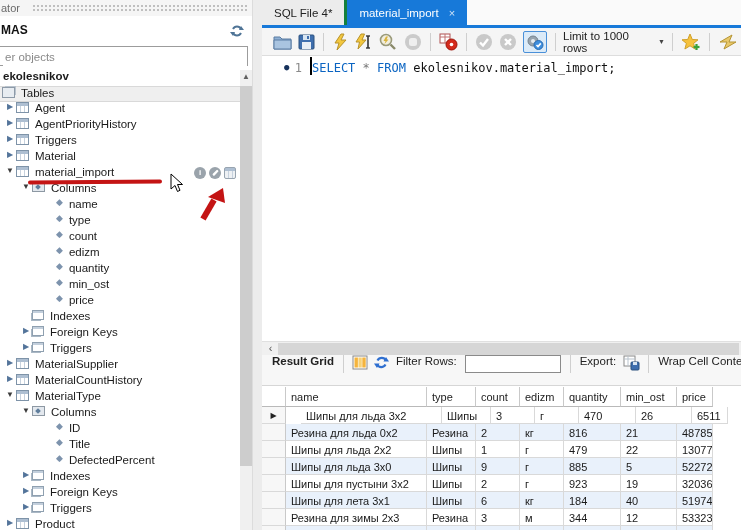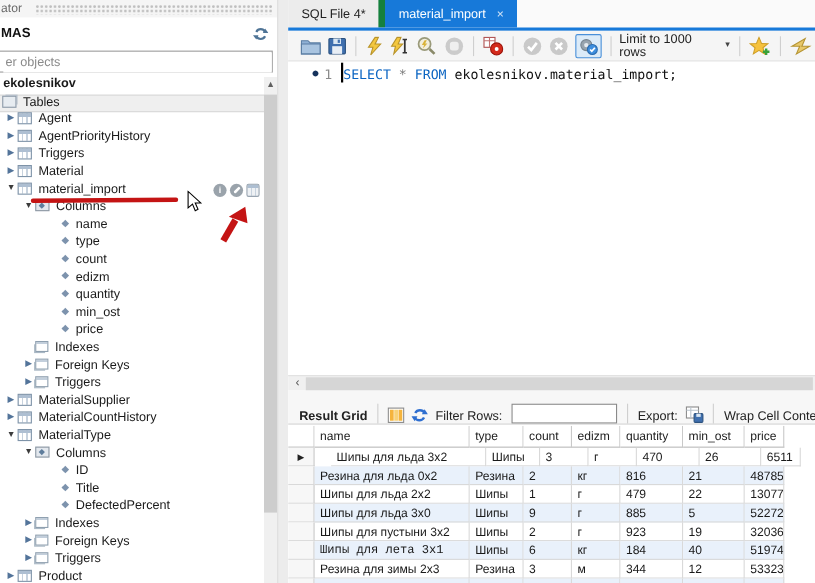--- a/index.html
+++ b/index.html
@@ -50,21 +50,21 @@
      repeating-linear-gradient(90deg,transparent 0 3px,#c7d2de 3px 4px);}
   #ann-underline{position:absolute;left:28px;top:180px;width:134px;height:4px;background:#c41414;border-radius:2px;transform:rotate(-0.4deg);}
   #ann-arrow{position:absolute;left:198px;top:186px;}
   #mouse-cursor{position:absolute;left:170px;top:173px;}
   
   #splitter{position:absolute;left:252px;top:0;width:10px;height:530px;background:#ececec;border-left:1px solid #dcdcdc;box-sizing:border-box;}
   
   #main{position:absolute;left:262px;top:0;width:479px;height:530px;background:#fff;}
   #tabbar{position:absolute;left:0;top:0;width:479px;height:25px;background:#fafafa;display:flex;}
   .tab{height:25px;display:flex;align-items:center;padding:0 12px;font-size:11.5px;cursor:pointer;}
-  .tab.inactive{background:#ececec;color:#222;border-right:6px solid #15803d;}
+  .tab.inactive{background:#ececec;color:#222;border-right:3px solid #15803d;}
   .tab.active{background:#1779d9;color:#fff;}
   .tab .close{margin-left:10px;font-size:11px;color:#cfe3f7;cursor:pointer;}
   #tab-underline{position:absolute;left:0;top:25px;width:479px;height:3px;background:#1779d9;}
   #toolbar{position:absolute;left:0;top:28px;width:479px;height:28px;background:#f5f5f5;border-bottom:1px solid #ddd;
            display:flex;align-items:center;box-sizing:border-box;padding-left:8px;}
   .tbtn{margin:0 3px;display:flex;align-items:center;cursor:pointer;flex:0 0 auto;}
   .tsep{width:1px;height:18px;background:#cfcfcf;margin:0 5px;flex:0 0 auto;}
   #limit-select{display:flex;align-items:center;font-size:11.5px;color:#222;cursor:pointer;margin:0 2px;}
   #limit-select .dd{margin-left:14px;font-size:7px;color:#444;}
   #autocommit-toggle{border:1px solid #4a90d9;background:#dcebf8;padding:1px;border-radius:2px;}
@@ -75,21 +75,21 @@
   #stmt-dot{position:absolute;left:22px;top:6px;color:#16325c;font-size:9px;}
   #caret{position:absolute;left:48px;top:1px;width:2px;height:18px;background:#000;}
   #sqlline{position:absolute;left:50px;top:5px;white-space:pre;color:#111;}
   .kw{color:#0a64c2;} .op{color:#777;}
   
   #ed-scroll{position:absolute;left:0;top:341px;width:479px;height:14px;background:#f0f0f0;border-top:1px solid #e0e0e0;box-sizing:border-box;}
   #ed-scroll-left{position:absolute;left:2px;top:0;width:13px;height:13px;color:#555;font-size:11px;text-align:center;line-height:12px;cursor:pointer;}
   #ed-scroll-thumb{position:absolute;left:16px;top:1px;width:461px;height:12px;background:#d6d6d6;cursor:pointer;}
   
   #rg-toolbar{position:absolute;left:0;top:355px;width:479px;height:31px;background:#f7f7f7;border-bottom:1px solid #d6d6d6;
-      display:flex;align-items:flex-end;box-sizing:border-box;padding-left:6px;}
+      display:flex;align-items:flex-start;box-sizing:border-box;padding-left:6px;}
   #rg-toolbar .lbl{font-size:11.5px;color:#222;margin:0 4px;flex:0 0 auto;}
   #rg-title{font-weight:bold;}
   #rg-filter-input{width:96px;height:18px;border:1px solid #8a8a8a;background:#fff;margin:0 4px;flex:0 0 auto;
       font:11px "Liberation Sans",sans-serif;padding:0 3px;box-sizing:border-box;outline:0;}
   
   #grid{position:absolute;left:0;top:387px;width:479px;height:143px;overflow:hidden;background:#fff;}
   .grow{display:flex;height:17px;}
   .grow.hdr{height:20px;}
   .gcell{box-sizing:border-box;border-right:1px solid #d9d9d9;border-bottom:1px solid #d9d9d9;
       padding:1px 5px 0 5px;overflow:hidden;white-space:nowrap;font-size:11px;display:flex;align-items:center;}
@@ -501,21 +501,21 @@
           <div class="gcell" style="width: 141px; flex: 0 0 141px;">Шипы для пустыни 3x2</div>
           <div class="gcell" style="width: 49px; flex: 0 0 49px;">Шипы</div>
           <div class="gcell" style="width: 44px; flex: 0 0 44px;">2</div>
           <div class="gcell" style="width: 44px; flex: 0 0 44px;">г</div>
           <div class="gcell" style="width: 57px; flex: 0 0 57px;">923</div>
           <div class="gcell" style="width: 56px; flex: 0 0 56px; text-align: right;">19</div>
           <div class="gcell" style="width: 36px; flex: 0 0 36px;">32036</div>
         </div>
         <div class="grow altrow">
           <div class="gcell mark" style="width: 24px; flex: 0 0 24px;"></div>
-          <div class="gcell" style="width: 141px; flex: 0 0 141px; font-family: Liberation Mono, monospace;">Шипы для лета 3x1</div>
+          <div class="gcell" style="width: 141px; flex: 0 0 141px;">Шипы для лета 3x1</div>
           <div class="gcell" style="width: 49px; flex: 0 0 49px;">Шипы</div>
           <div class="gcell" style="width: 44px; flex: 0 0 44px;">6</div>
           <div class="gcell" style="width: 44px; flex: 0 0 44px;">кг</div>
           <div class="gcell" style="width: 57px; flex: 0 0 57px;">184</div>
           <div class="gcell" style="width: 56px; flex: 0 0 56px;">40</div>
           <div class="gcell" style="width: 36px; flex: 0 0 36px;">51974</div>
         </div>
         <div class="grow">
           <div class="gcell mark" style="width: 24px; flex: 0 0 24px;"></div>
           <div class="gcell" style="width: 141px; flex: 0 0 141px;">Резина для зимы 2x3</div>

